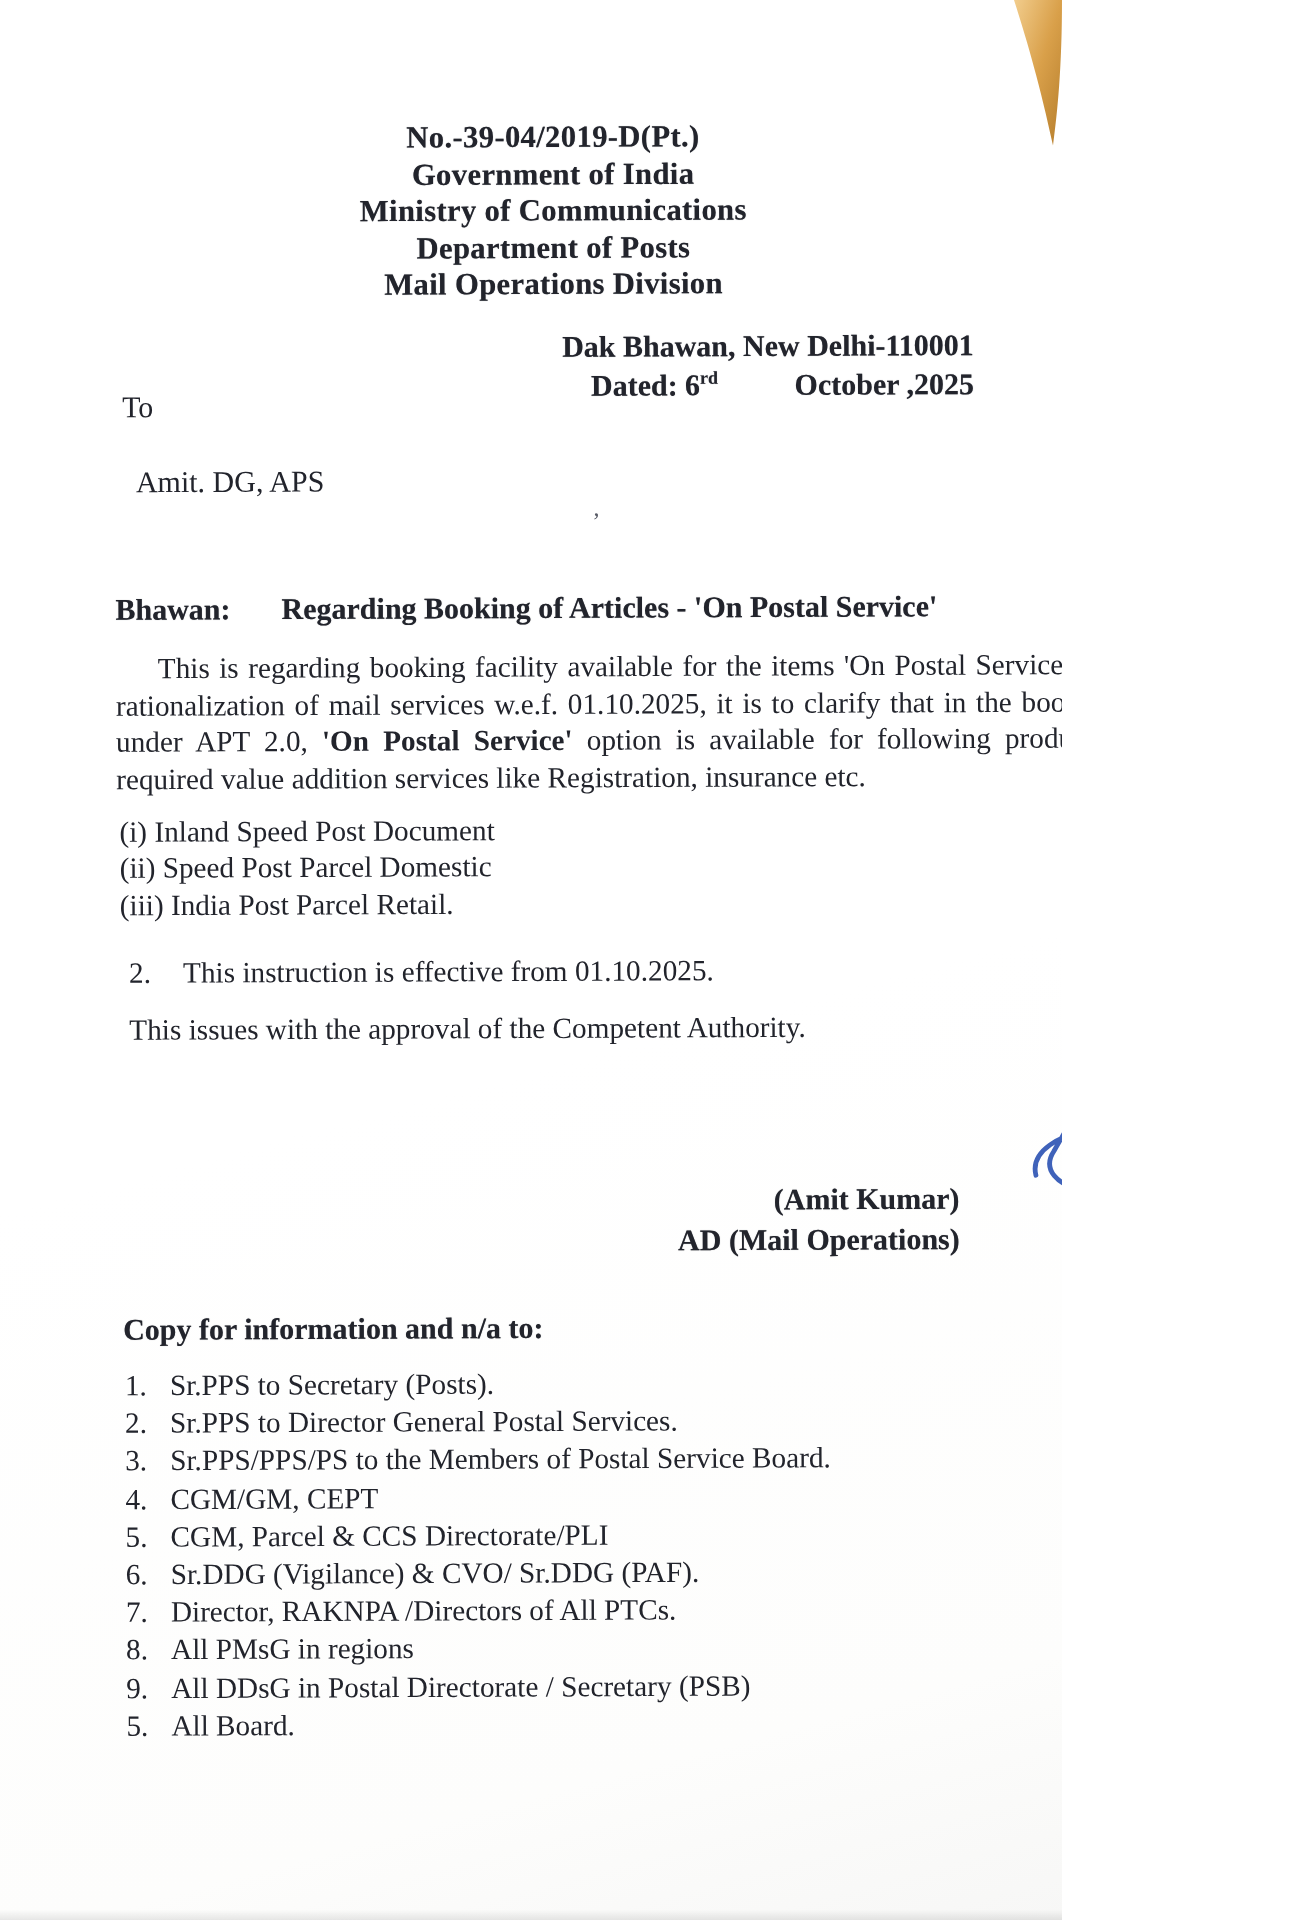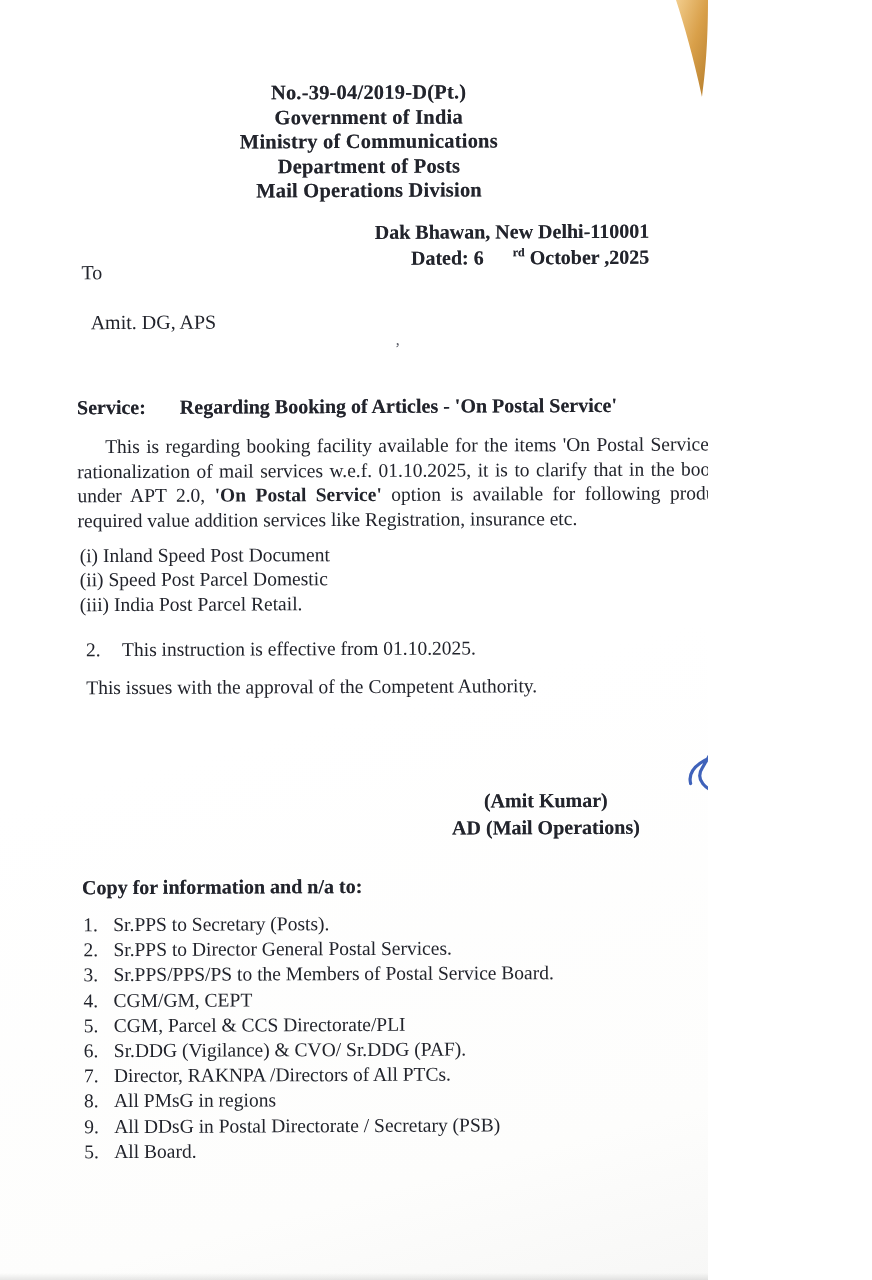--- a/index.html
+++ b/index.html
@@ -19,21 +19,21 @@
   .soft{text-shadow:0 0 0.5px rgba(34,36,44,0.55);}
 
   .header-block{
     position:absolute;left:34px;right:0;top:80px;text-align:center;
     font-weight:700;font-size:20.5px;line-height:24.5px;letter-spacing:0.2px;
   }
   .place-date{
     position:absolute;right:57px;top:219px;text-align:right;
     font-weight:700;font-size:20px;line-height:26px;
   }
-  sup{font-size:12px;vertical-align:super;line-height:0;margin-left:29px;}
+  sup{font-size:12px;vertical-align:super;line-height:0;}
 
   .to-label{position:absolute;left:83px;top:260px;font-size:20px;}
   .addressees{position:absolute;left:92px;top:309px;font-size:20px;line-height:25px;}
   .stray-mark{position:absolute;left:397px;top:331px;font-size:16px;color:#3c3f4c;opacity:.85;}
 
   .subject-row{position:absolute;left:78px;top:395px;font-size:20px;font-weight:700;display:flex;}
   .subject-row .subj-text{margin-left:34px;}
 
   .para1{
     position:absolute;left:78px;top:434px;width:737px;
@@ -43,21 +43,21 @@
   .para1 .pind{display:inline-block;width:28px;}
 
   .products{position:absolute;left:80px;top:543px;font-size:19.5px;line-height:24.3px;}
 
   .para2{position:absolute;left:86px;top:638px;font-size:19.5px;}
   .para2 .num{display:inline-block;width:36px;}
   .para3{position:absolute;left:86px;top:676px;font-size:19.5px;}
 
   .sign-ink{position:absolute;left:650px;top:715px;width:160px;height:150px;}
   .sign-text{
-    position:absolute;right:69px;top:788px;text-align:center;
+    position:absolute;right:69px;top:788px;text-align:right;
     font-weight:700;font-size:20px;line-height:26.5px;
   }
 
   .copy-heading{position:absolute;left:81px;top:875px;font-size:20px;font-weight:700;}
   .copy-list{position:absolute;left:82px;top:911px;font-size:19.5px;line-height:25.2px;}
   .copy-row{display:flex;}
   .copy-row .cnum{flex:0 0 30px;}
 
   .corner-curl{position:absolute;right:0;top:0;width:60px;height:110px;}
 </style>
@@ -82,31 +82,31 @@
     <div class="header-block soft">
       <div>No.-39-04/2019-D(Pt.)</div>
       <div>Government of India</div>
       <div>Ministry of Communications</div>
       <div>Department of Posts</div>
       <div>Mail Operations Division</div>
     </div>
 
     <div class="place-date soft">
       <div>Dak Bhawan, New Delhi-110001</div>
-      <div><span>Dated: 6</span><sup>rd</sup><span style="white-space:pre;"> October ,2025</span></div>
+      <div><span>Dated: 6</span><sup>rd</sup><span style="white-space:pre;margin-left:46px;"> October ,2025</span></div>
     </div>
 
     <div class="to-label">To</div>
     <div class="addressees">
       <div>Amit. DG, APS</div>
     </div>
     <div class="stray-mark">,</div>
 
     <div class="subject-row soft">
-      <span>Service:</span>
+      <span>Bhawan:</span>
       <span class="subj-text">Regarding Booking of Articles - 'On Postal Service'</span>
     </div>
 
     <div class="para1"><span class="pind"></span><span>This is regarding booking facility available for the items 'On Postal Services'. In view of rationalization of mail services w.e.f. 01.10.2025, it is to clarify that in the booking solution under APT 2.0, </span><span class="b">'On Postal Service'</span><span> option is available for following products with the required value addition services like Registration, insurance etc.</span></div>
 
     <div class="products">
       <div>(i) Inland Speed Post Document</div>
       <div>(ii) Speed Post Parcel Domestic</div>
       <div>(iii) India Post Parcel Retail.</div>
     </div>

